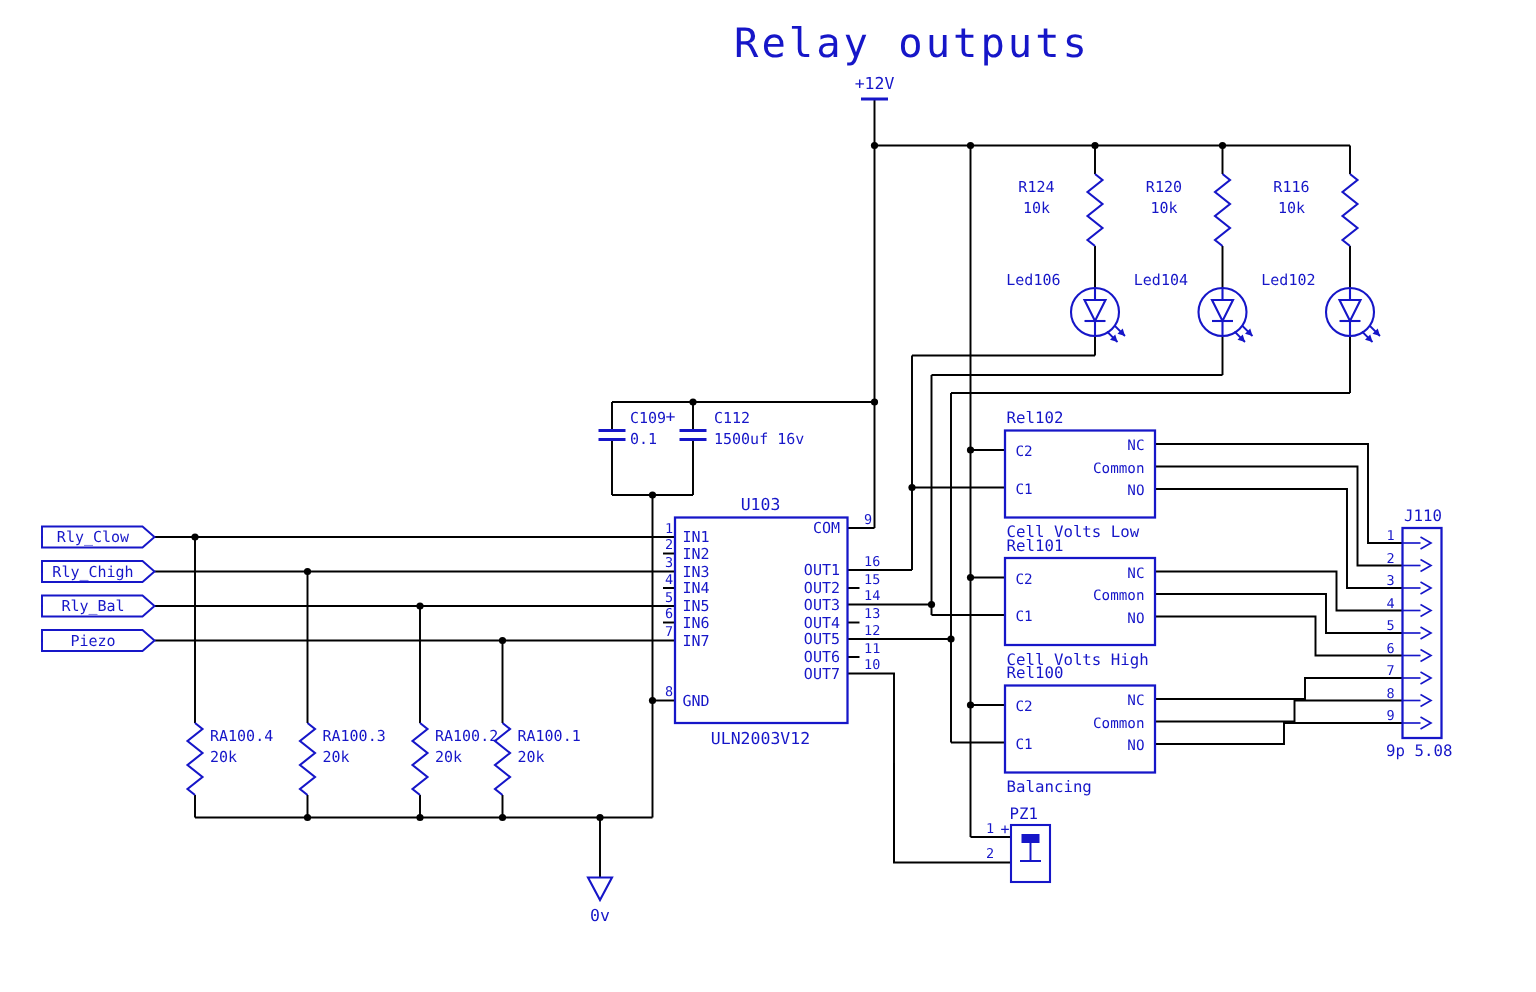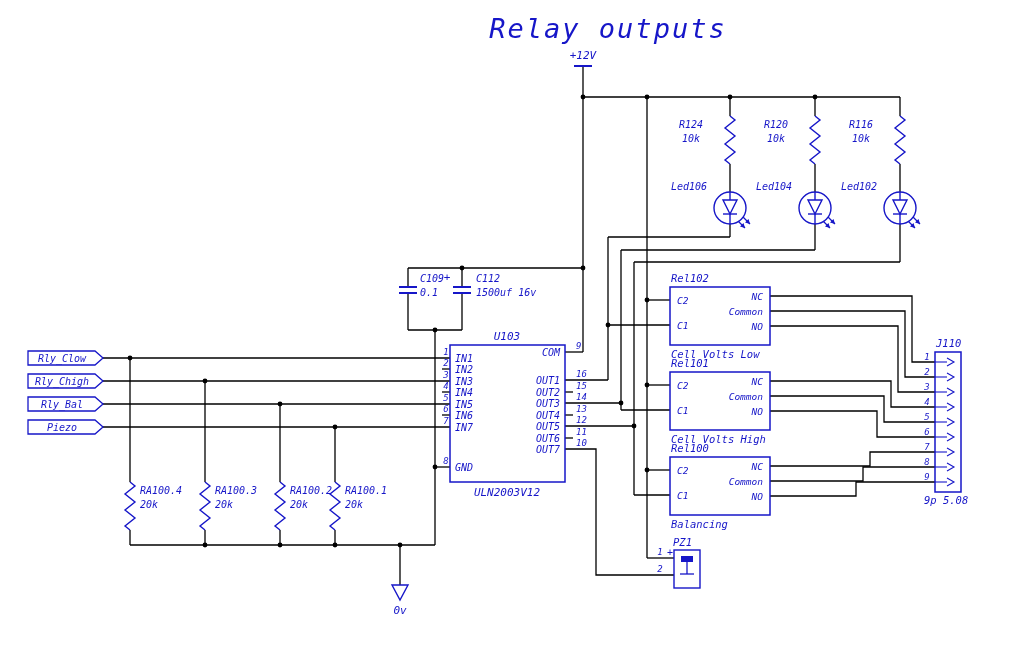--- a/index.html
+++ b/index.html
@@ -1,16 +1,16 @@
 <!DOCTYPE html>
 <html><head>
 <meta charset="utf-8">
 <style>
   html,body{margin:0;padding:0;background:#ffffff;}
-  .canvas{position:relative;width:1024px;height:661px;background:#ffffff;overflow:hidden;font-style:italic;}
+  .canvas{position:relative;width:1024px;height:661px;background:#ffffff;overflow:hidden;}
   svg{display:block;}
   text{font-family:"DejaVu Sans Mono", monospace;}
 </style>
 </head>
 <body>
 
 <div class="canvas">
   <svg id="schematic" width="1024" height="661" viewBox="0 0 1024 661" style="background: rgb(255, 255, 255);">
       <g>
         <polyline points="583,66 583,352" fill="none" stroke="#000000" stroke-width="1.3"></polyline>

